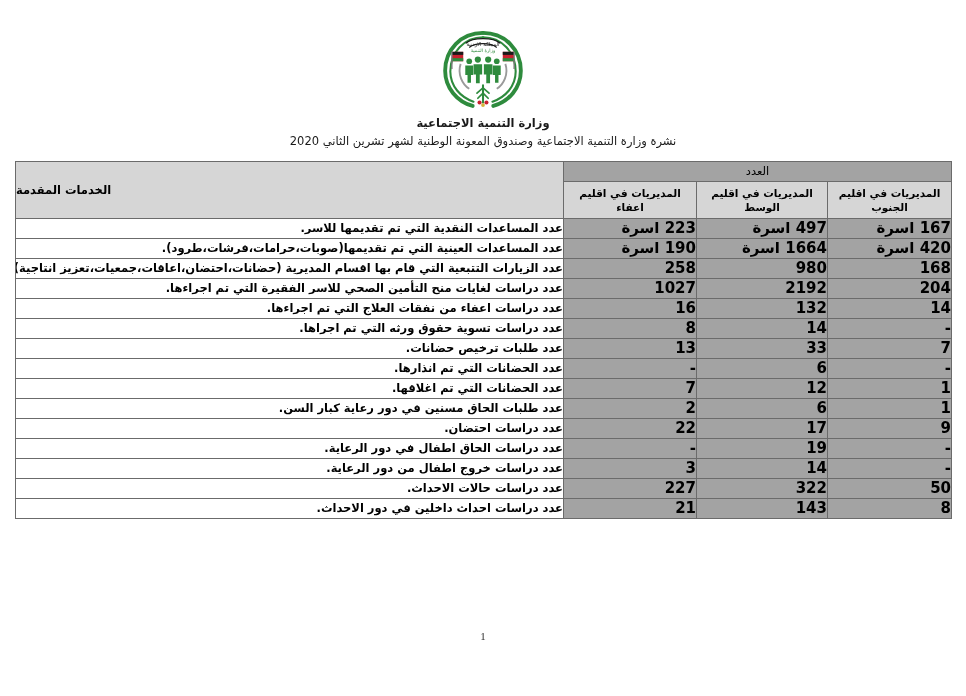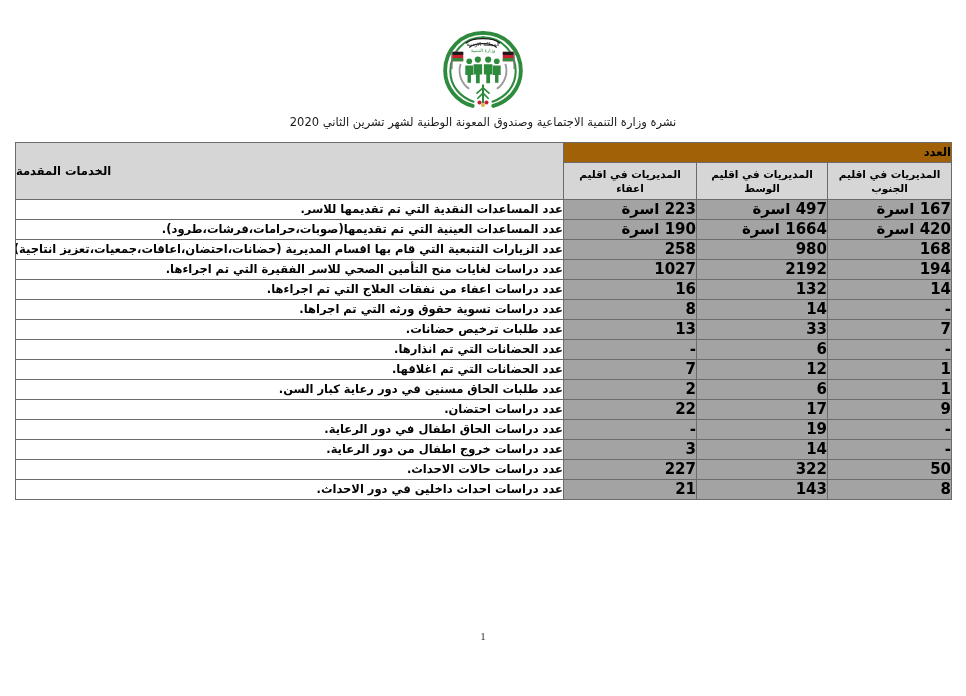--- a/index.html
+++ b/index.html
@@ -67,23 +67,23 @@
     font-size: 11px;
   }
   table.report th,
   table.report td {
     border: 1px solid #6b6b6b;
     padding: 0;
     vertical-align: middle;
   }
 
   .hdr-group {
-    background: #a16207;
-    text-align: right;
-    font-weight: bold;
+    background: #a3a3a3;
+    text-align: center;
+    font-weight: normal;
     font-size: 11.5px;
     height: 19px;
     color: #000;
   }
   .hdr-blank {
     background: #d6d6d6;
   }
   .hdr-sub {
     background: #d6d6d6;
     text-align: center;
@@ -189,20 +189,21 @@
         <path d="M76 44 C80 56 74 68 66 73" fill="none" stroke="#9a9a9a" stroke-width="2.2"></path>
 
         <path d="M50 68 L50 90" stroke="#2e8b3d" stroke-width="2.4"></path>
         <path d="M50 72 L43 78 M50 72 L57 78 M50 78 L44 84 M50 78 L56 84" stroke="#2e8b3d" stroke-width="2" fill="none" stroke-linecap="round"></path>
         <circle cx="46" cy="89" r="2.4" fill="#c8202e"></circle>
         <circle cx="54" cy="89" r="2.4" fill="#c8202e"></circle>
         <circle cx="50" cy="92" r="2.2" fill="#d6b23a"></circle>
       </svg>
     </div>
 
+    <div class="ministry-name">وزارة التنمية الاجتماعية</div>
 
     <div class="bulletin-line">نشرة وزارة التنمية الاجتماعية وصندوق المعونة الوطنية لشهر تشرين الثاني 2020</div>
   </div>
 
   <div class="table-wrap">
     <table class="report">
       <colgroup>
         <col class="col-south">
         <col class="col-mid">
         <col class="col-north">
@@ -234,21 +235,21 @@
             <td class="num">190 اسرة</td>
             <td class="svc">عدد المساعدات العينية التي تم تقديمها(صوبات،حرامات،فرشات،طرود).</td>
           </tr>
           <tr>
             <td class="num">168</td>
             <td class="num">980</td>
             <td class="num">258</td>
             <td class="svc">عدد الزيارات التتبعية التي قام بها اقسام المديرية (حضانات،احتضان،اعاقات،جمعيات،تعزيز انتاجية).</td>
           </tr>
           <tr>
-            <td class="num">194</td>
+            <td class="num">204</td>
             <td class="num">2192</td>
             <td class="num">1027</td>
             <td class="svc">عدد دراسات  لغايات منح التأمين الصحي للاسر الفقيرة التي تم اجراءها.</td>
           </tr>
           <tr>
             <td class="num">14</td>
             <td class="num">132</td>
             <td class="num">16</td>
             <td class="svc">عدد دراسات اعفاء من نفقات العلاج التي تم اجراءها.</td>
           </tr>

